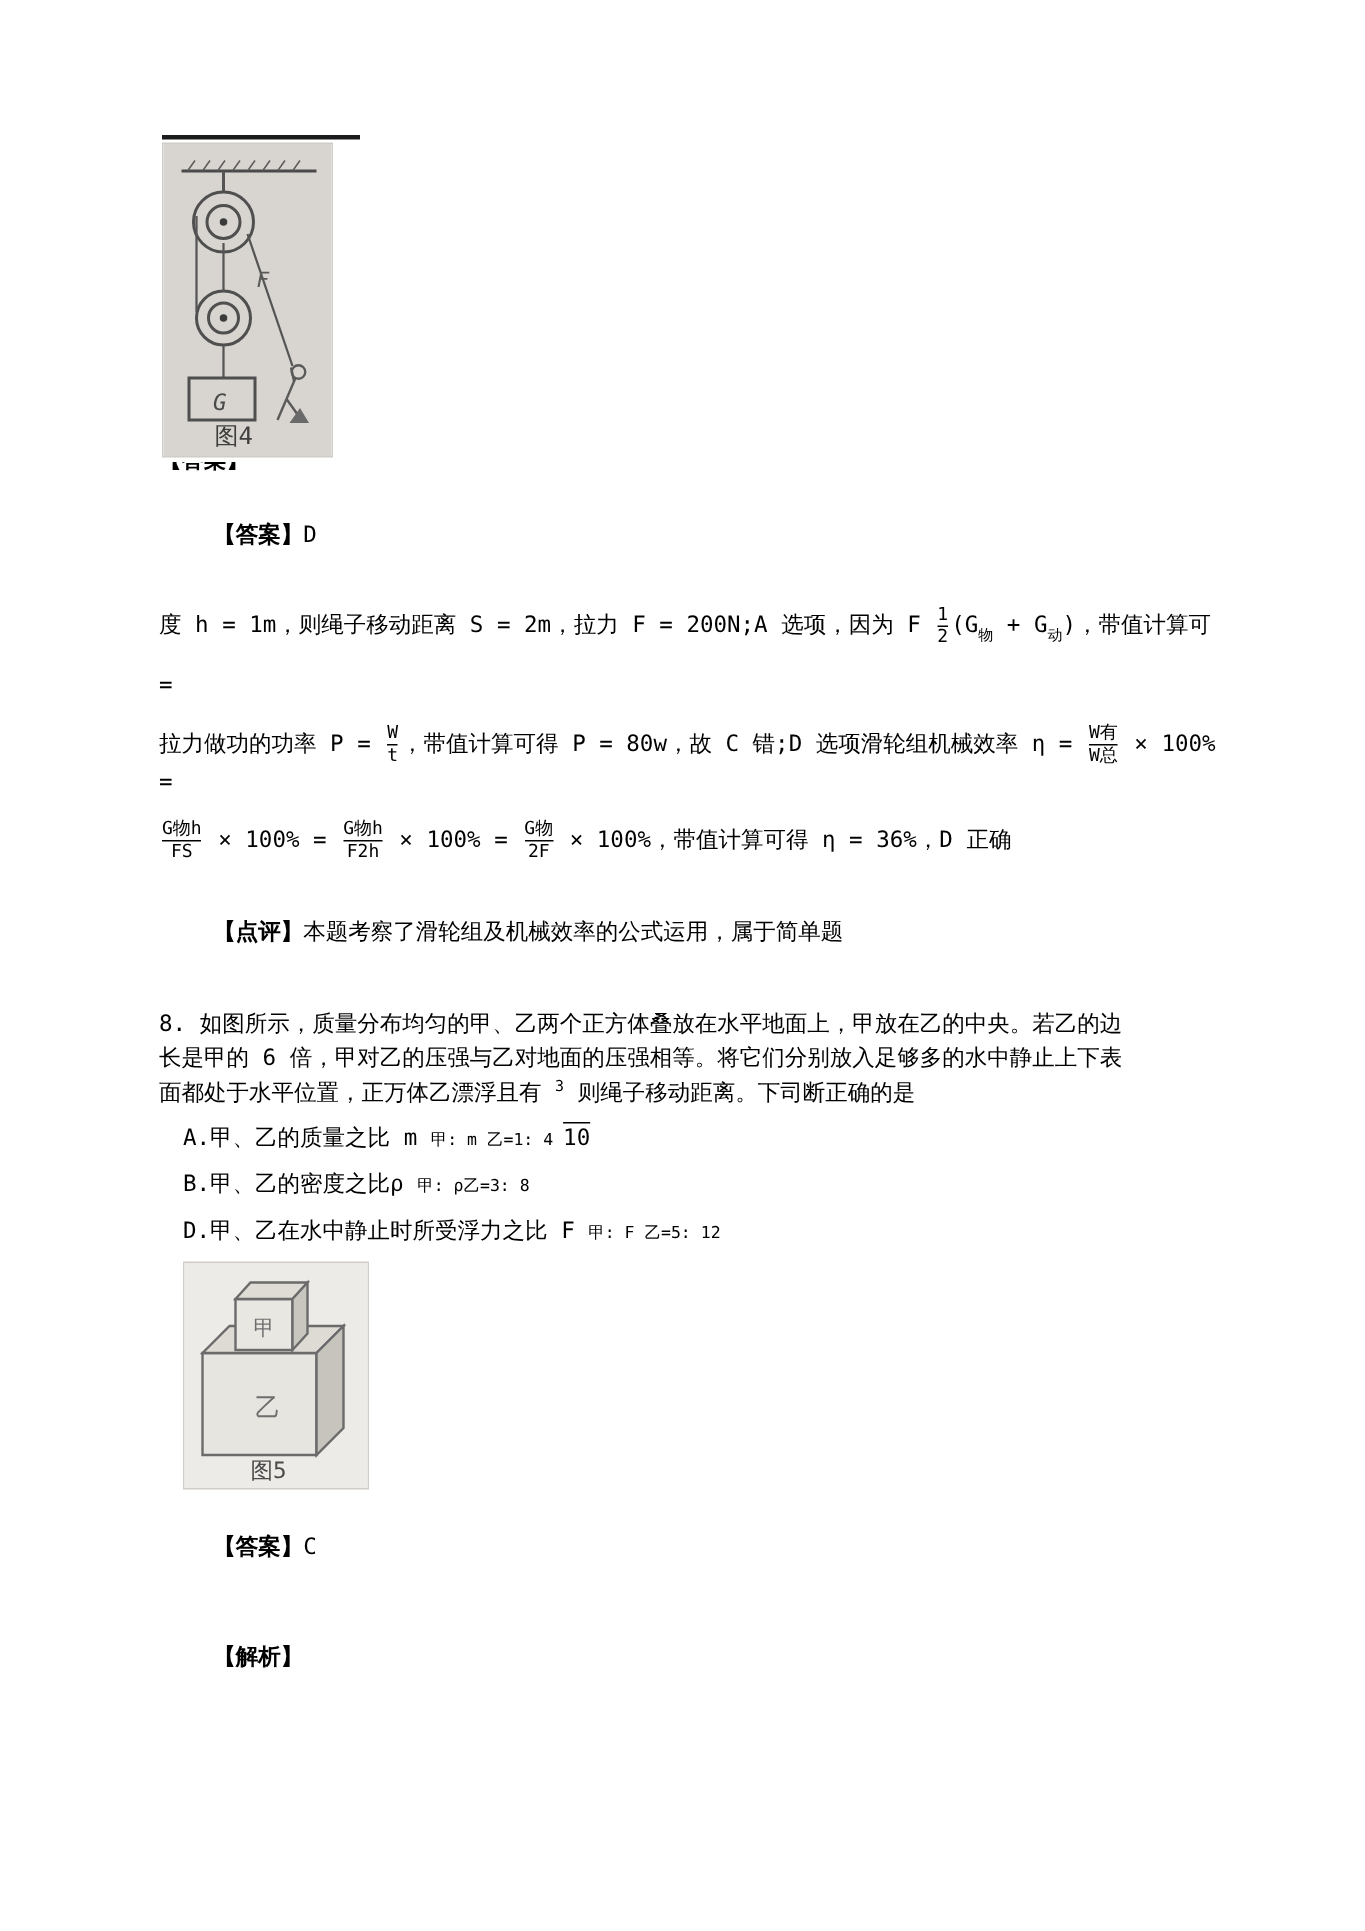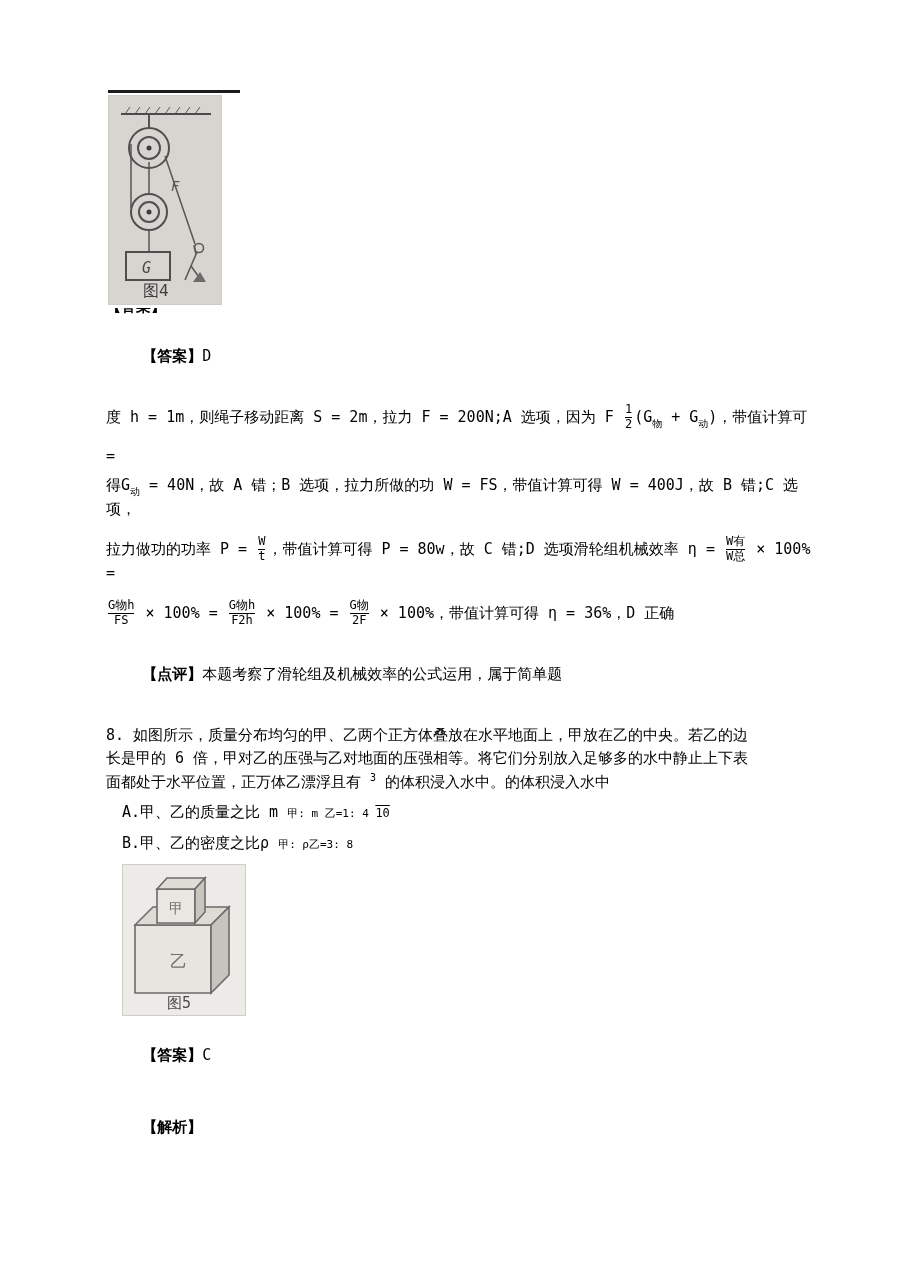--- a/index.html
+++ b/index.html
@@ -15,21 +15,21 @@
   .artifact{height:9px;overflow:hidden;width:130px;margin:3px 0 0 0;}
   .artifact span{display:block;font-weight:bold;line-height:20px;margin-top:-12px;}
   p.ln{margin:7px 0;white-space:pre-wrap;}
   p.tall{margin:14px 0;}
   p.qline{margin:1px 0;}
   p.opt{margin:9px 0 9px 16px;}
   .tag{font-weight:bold;}
   .sub{font-size:10px;vertical-align:-5px;}
   .sup{font-size:10px;vertical-align:6px;}
   .sm{font-size:11px;}
-  .smov{font-size:12px;text-decoration:overline;}
+  .smov{font-size:15px;text-decoration:overline;}
   .it{font-style:italic;}
   .frac{display:inline-block;vertical-align:middle;text-align:center;
         font-size:12px;line-height:1.15;padding:0 2px;}
   .frac .num{display:block;}
   .frac .den{display:block;border-top:1px solid #000;}
   .gap-top{margin-top:16px;}
   .qblock{margin-top:18px;}
   .fig5wrap{margin:6px 0 4px 16px;}
 </style>
 </head>
@@ -90,34 +90,34 @@
   <div class="artifact">
     <span>【答案】</span>
   </div>
 
   <p class="ln">
     <span class="tag">【答案】</span><span>D</span>
   </p>
 
   <p class="ln tall"><span>度 h = 1m，则绳子移动距离 S = 2m，拉力 F = 200N;A 选项，因为 F </span><span class="frac"><span class="num">1</span><span class="den">2</span></span><span>(G</span><span class="sub">物</span><span> + G</span><span class="sub">动</span><span>)，带值计算可</span></p>
   <p class="ln"><span>=</span></p>
-  <p class="ln"><span>得G</span><span class="sub">动</span><span> = 40N，故 A 错；B 选项，拉力所做的功 W = FS，带值计算可得 W = 400J，故 B 错;C 选项，</span></p>
   <p class="ln tall"><span>拉力做功的功率 P = </span><span class="frac"><span class="num">W</span><span class="den">t</span></span><span>，带值计算可得 P = 80w，故 C 错;D 选项滑轮组机械效率 η = </span><span class="frac"><span class="num">W有</span><span class="den">W总</span></span><span> × 100% =</span></p>
   <p class="ln tall"><span class="frac"><span class="num">G物h</span><span class="den">FS</span></span><span> × 100% = </span><span class="frac"><span class="num">G物h</span><span class="den">F2h</span></span><span> × 100% = </span><span class="frac"><span class="num">G物</span><span class="den">2F</span></span><span> × 100%，带值计算可得 η = 36%，D 正确</span></p>
 
   <p class="ln">
     <span class="tag">【点评】</span><span>本题考察了滑轮组及机械效率的公式运用，属于简单题</span>
   </p>
 
   <div class="qblock">
     <p class="qline"><span>  8. 如图所示，质量分布均匀的甲、乙两个正方体叠放在水平地面上，甲放在乙的中央。若乙的边</span></p>
     <p class="qline"><span>长是甲的 6 倍，甲对乙的压强与乙对地面的压强相等。将它们分别放入足够多的水中静止上下表</span></p>
-    <p class="qline"><span>面都处于水平位置，正万体乙漂浮且有 </span><span class="sup">3</span><span> 的体积浸入水中。的体积浸入水中</span></p>
+    <p class="qline"><span>面都处于水平位置，正万体乙漂浮且有 </span><span class="sup">3</span><span> 则绳子移动距离。下司断正确的是</span></p>
     <p class="opt"><span>A.甲、乙的质量之比 m </span><span class="sm">甲: m 乙=1: 4 </span><span class="smov">10</span></p>
     <p class="opt"><span>B.甲、乙的密度之比ρ </span><span class="sm">甲: ρ乙=3: 8</span></p>
+    <p class="opt"><span>D.甲、乙在水中静止时所受浮力之比 F </span><span class="sm">甲: F 乙=5: 12</span></p>
   </div>
 
   <div class="fig5wrap">
     <svg class="photo" width="122" height="150" viewBox="0 0 122 150">
       <rect x="0" y="0" width="122" height="150" fill="#edebe7"></rect>
 
       <polygon points="12,60 88,60 88,128 12,128" fill="#e7e5e0" stroke="#6b6b6b" stroke-width="1.6"></polygon>
       <polygon points="12,60 30,42 106,42 88,60" fill="#dedbd5" stroke="#6b6b6b" stroke-width="1.6"></polygon>
       <polygon points="88,60 106,42 106,110 88,128" fill="#c7c4be" stroke="#6b6b6b" stroke-width="1.6"></polygon>
       <text x="47" y="102" font-size="17" fill="#6f6f6f">乙</text>

